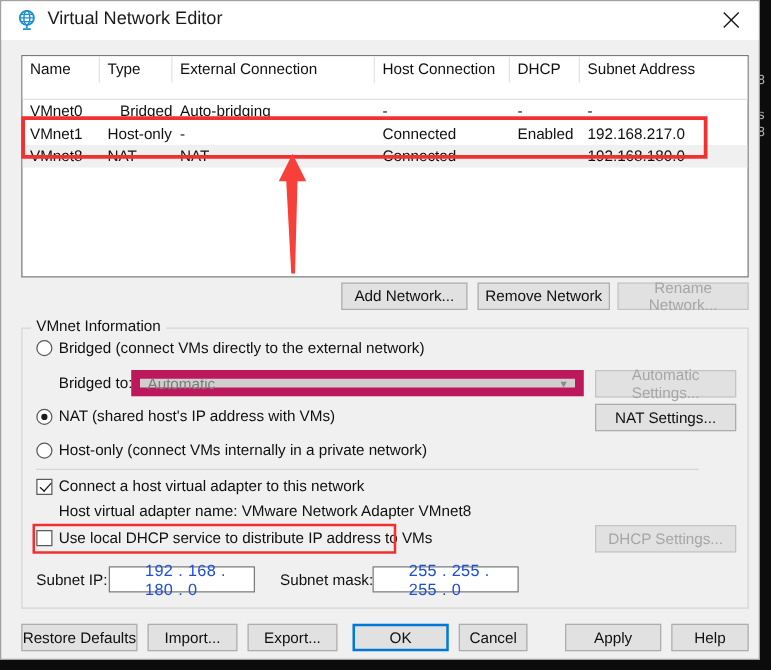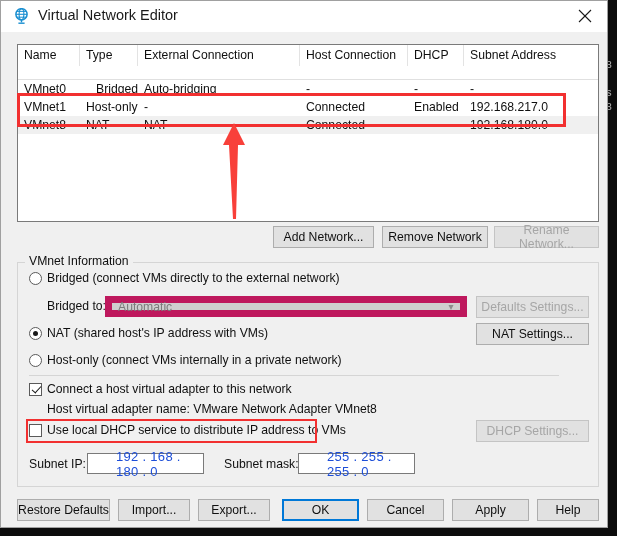--- a/index.html
+++ b/index.html
@@ -338,21 +338,21 @@
   <div class="opt" style="left:28px;top:270px;">
     <span class="radio"></span>
     <span>Bridged (connect VMs directly to the external network)</span>
   </div>
 
   <div class="static-label" style="left:46px;top:298px;">Bridged to:</div>
   <div id="bridged-combo">
     <span class="cv">Automatic</span>
     <span class="chev">▾</span>
   </div>
-  <button class="btn disabled" style="left:475px;top:295px;width:113px;height:22px;">Defaults Settings...</button>
+  <button class="btn disabled" style="left:475px;top:295px;width:113px;height:22px;">Automatic Settings...</button>
 
   <div class="opt" style="left:28px;top:325px;">
     <span class="radio checked"></span>
     <span>NAT (shared host's IP address with VMs)</span>
   </div>
   <button class="btn" style="left:475px;top:322px;width:113px;height:22px;">NAT Settings...</button>
 
   <div class="opt" style="left:28px;top:352px;">
     <span class="radio"></span>
     <span>Host-only (connect VMs internally in a private network)</span>
@@ -376,21 +376,21 @@
   <div class="static-label" style="left:28px;top:456px;">Subnet IP:</div>
   <div class="ipfield" style="left:86px;top:452px;width:117px;">192 . 168 . 180 .  0</div>
 
   <div class="static-label" style="left:223px;top:456px;">Subnet mask:</div>
   <div class="ipfield" style="left:297px;top:452px;width:117px;">255 . 255 . 255 .  0</div>
 
   <button class="btn" style="left:16px;top:498px;width:93px;height:22px;">Restore Defaults</button>
   <button class="btn" style="left:117px;top:498px;width:72px;height:22px;">Import...</button>
   <button class="btn" style="left:197px;top:498px;width:72px;height:22px;">Export...</button>
   <button class="btn default" style="left:281px;top:498px;width:77px;height:22px;">OK</button>
-  <button class="btn" style="left:366px;top:498px;width:77px;height:22px;">Cancel</button>
+  <button class="btn" style="left:366px;top:498px;width:55px;height:22px;">Cancel</button>
   <button class="btn" style="left:451px;top:498px;width:77px;height:22px;">Apply</button>
   <button class="btn" style="left:536px;top:498px;width:62px;height:22px;">Help</button>
 
   <div id="red-box-row"></div>
   <div id="red-box-dhcp"></div>
   <div id="red-arrow">
     <svg width="40" height="96" viewBox="0 0 40 96">
       <polygon points="20,0 31,22 24,22 22,96 19,96 15,22 9,22" fill="#f8403a"></polygon>
     </svg>
   </div>

